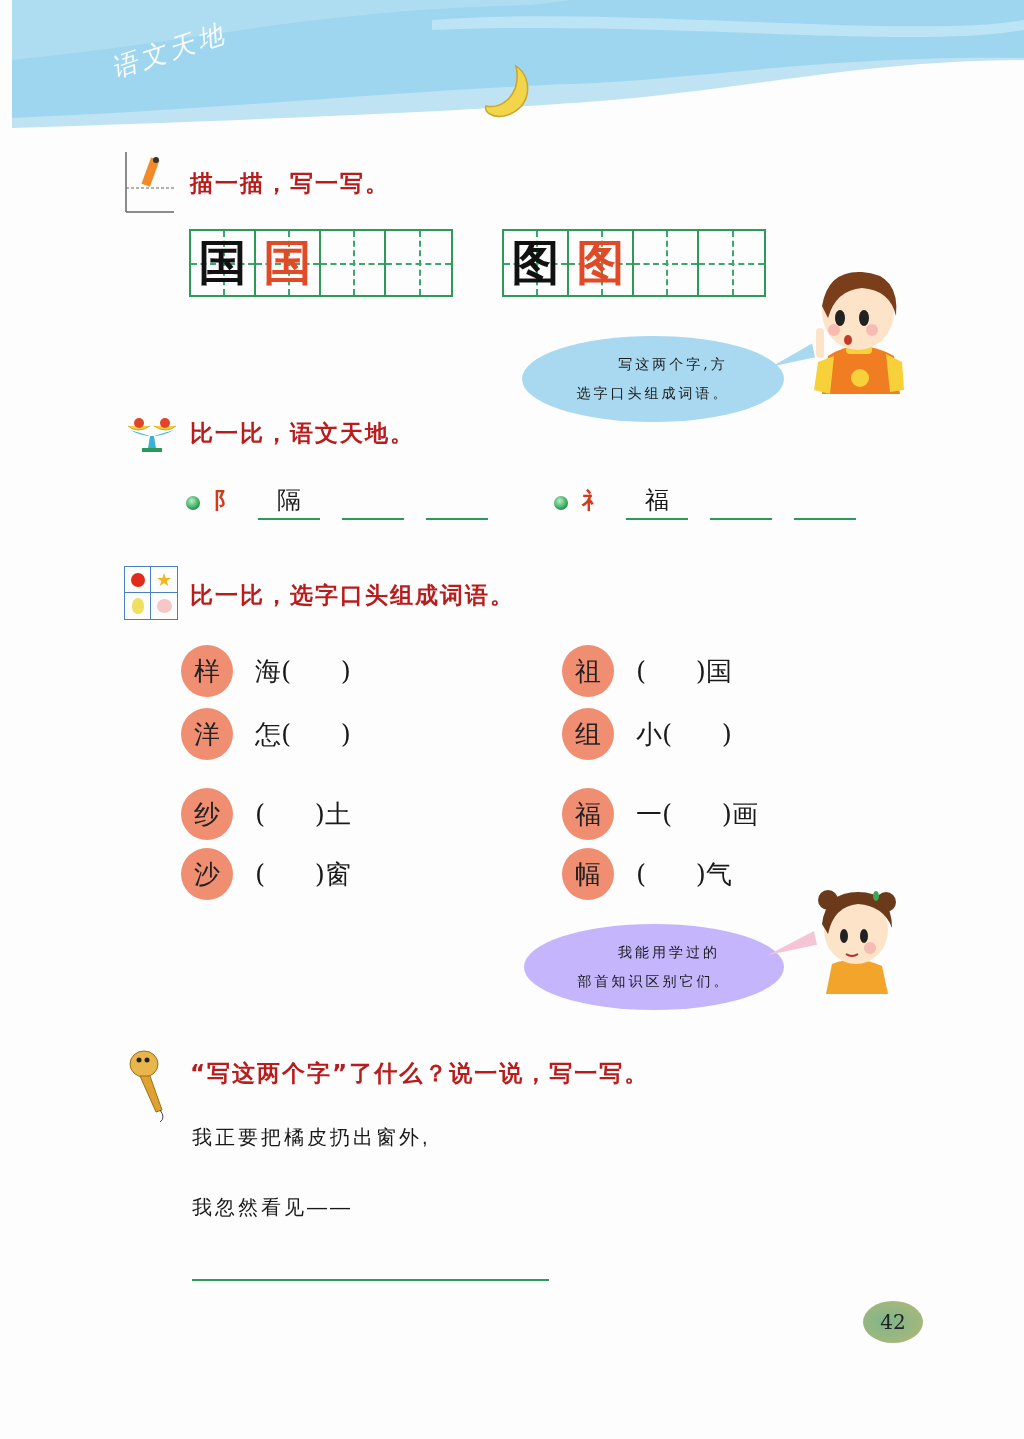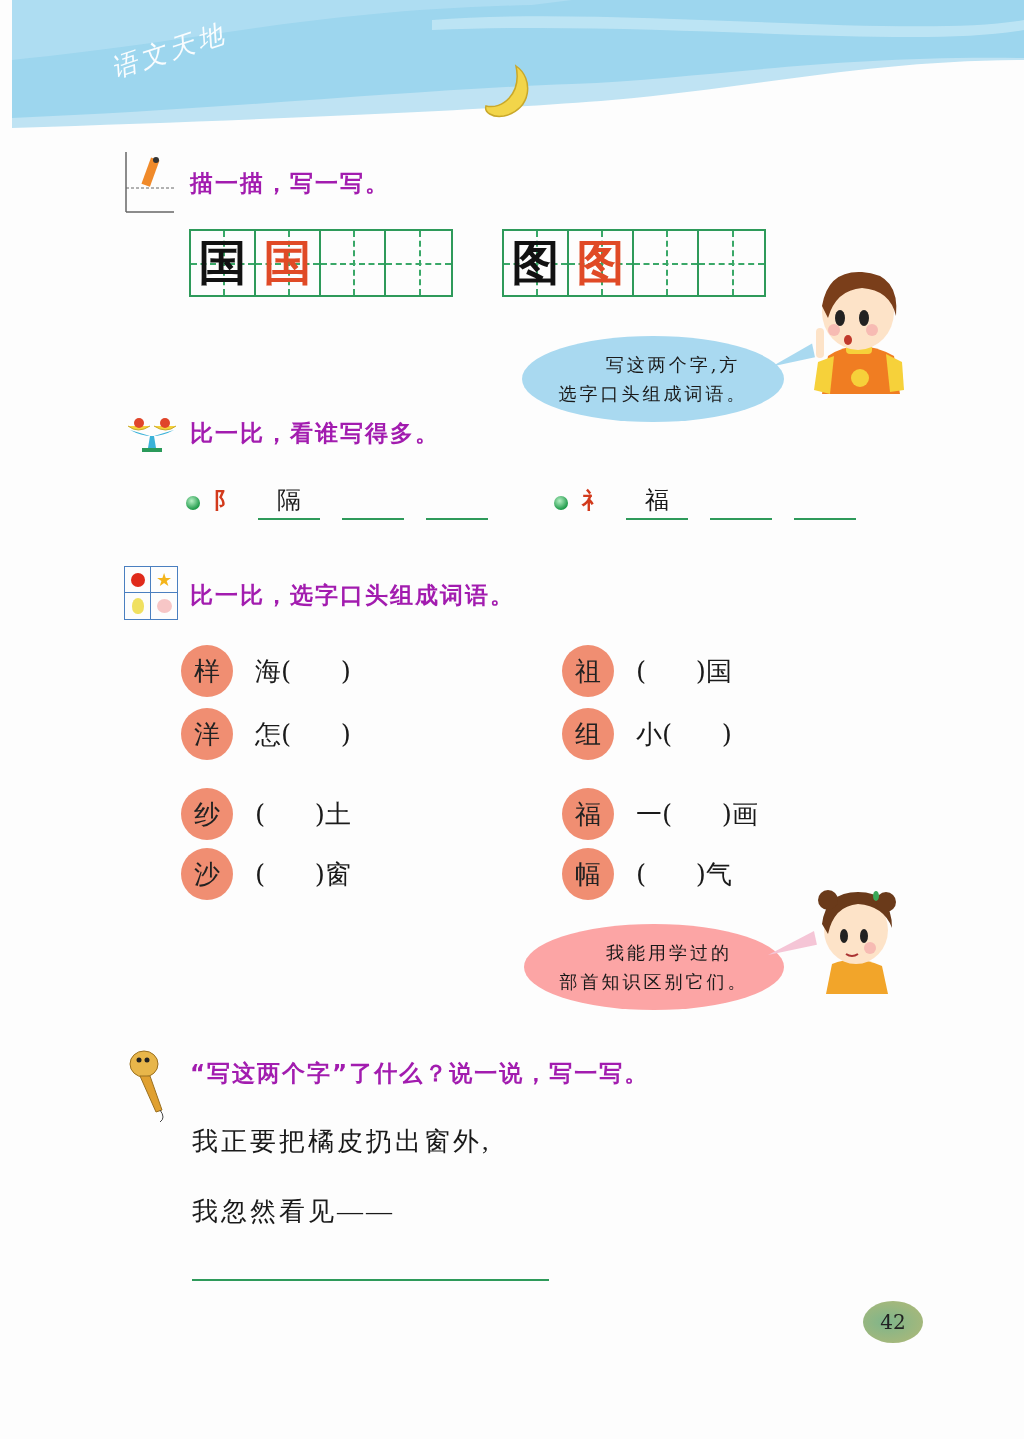--- a/index.html
+++ b/index.html
@@ -11,21 +11,21 @@
     }
     .abs { position: absolute; }
     .header { left: 12px; top: 0; width: 1012px; height: 128px; overflow: hidden; }
     .header svg { display: block; }
     .header-title {
       left: 112px; top: 52px; color: #fff; font-size: 26px; letter-spacing: 4px;
       transform: rotate(-18deg); transform-origin: left center;
       font-family: "DejaVu Serif", serif; font-style: italic; opacity: 0.95;
     }
     .sec-icon { width: 54px; height: 50px; }
-    .sec-title { font-size: 23px; font-weight: bold; color: #a21caf; letter-spacing: 2px; text-align: center; }
+    .sec-title { font-size: 23px; font-weight: bold; color: #b91c1c; letter-spacing: 2px; text-align: center; }
     .grid {
       display: flex; border: 2px solid #2e9a5a; height: 64px;
     }
     .cell {
       width: 65px; height: 64px; position: relative; border-right: 2px solid #2e9a5a;
       box-sizing: border-box; display: flex; align-items: center; justify-content: center;
       font-family: "DejaVu Serif", serif; font-size: 48px; font-weight: bold;
     }
     .cell:last-child { border-right: none; }
     .cell::before {
@@ -33,38 +33,38 @@
       border-left: 2px dashed #3aa868;
     }
     .cell::after {
       content: ""; position: absolute; top: 50%; left: 0; right: 0;
       border-top: 2px dashed #3aa868;
     }
     .cell span { position: relative; z-index: 1; }
     .bubble {
       border-radius: 50%; display: flex; flex-direction: column;
       justify-content: center; align-items: center;
-      font-family: "DejaVu Serif", serif; font-size: 18px; letter-spacing: 3px; line-height: 29px;
+      font-family: "DejaVu Serif", serif; font-size: 14px; letter-spacing: 3px; line-height: 29px;
     }
     .bubble-blue { background: #a9d9f0; }
-    .bubble-pink { background: #fca5a5; }
+    .bubble-pink { background: #c4b5fd; }
     .bullet {
       width: 14px; height: 14px; border-radius: 50%;
       background: radial-gradient(circle at 40% 35%, #b7f0c5, #1f9a4a 70%);
     }
     .radical { color: #d23a1c; font-family: "DejaVu Serif", serif; font-size: 22px; font-weight: bold; }
     .word { font-family: "DejaVu Serif", serif; font-size: 24px; }
     .blank { border-bottom: 2px solid #2e9a5a; width: 62px; height: 34px; text-align: center; }
     .circle {
       width: 52px; height: 52px; border-radius: 50%; background: #f08e72;
       display: flex; align-items: center; justify-content: center;
       font-family: "DejaVu Serif", serif; font-size: 26px; color: #222;
     }
     .phrase { font-family: "DejaVu Serif", serif; font-size: 26px; white-space: pre; }
-    .body-line { font-family: Liberation Serif, serif; font-size: 26px; letter-spacing: 3px; text-align: right; }
+    .body-line { font-family: Liberation Sans, sans-serif; font-size: 20px; letter-spacing: 3px; text-align: right; }
     .write-line { border-top: 2px solid #2e9a5a; }
     .page-num {
       width: 60px; height: 42px; border-radius: 50%;
       background: radial-gradient(ellipse at 40% 50%, #7eb58b, #a8b87a 80%);
       display: flex; align-items: center; justify-content: center;
       font-family: "DejaVu Serif", serif; font-size: 20px; color: #222;
     }
   </style>
 </head>
 <body>
@@ -144,21 +144,21 @@
 <div class="abs sec-icon" style="left:124px; top:414px;">
   <svg width="56" height="40" viewBox="0 0 56 40">
     <path d="M4 12 Q 14 20 26 12" fill="#f6d13a" stroke="#c9a82a"></path>
     <path d="M30 12 Q 42 20 52 12" fill="#f6d13a" stroke="#c9a82a"></path>
     <circle cx="15" cy="9" r="5" fill="#e0452a"></circle>
     <circle cx="41" cy="9" r="5" fill="#e0452a"></circle>
     <path d="M6 16 Q 28 28 50 16 L 30 22 L 32 34 L 24 34 L 26 22 Z" fill="#3bb2d8"></path>
     <rect x="18" y="34" width="20" height="4" fill="#2a9a5a"></rect>
   </svg>
 </div>
-<div class="abs sec-title" style="left:190px; top:418px;">比一比，看谁写得多。</div>
+<div class="abs sec-title" style="left:190px; top:418px;">比一比，语文天地。</div>
 
 <div class="abs" style="left:186px; top:484px; display:flex; align-items:flex-end; gap:22px;">
   <div class="bullet" style="margin-bottom:10px;"></div>
   <div class="radical" style="margin-left:-8px; margin-bottom:4px;">阝</div>
   <div class="blank word">隔</div>
   <div class="blank"></div>
   <div class="blank"></div>
 </div>
 <div class="abs" style="left:554px; top:484px; display:flex; align-items:flex-end; gap:22px;">
   <div class="bullet" style="margin-bottom:10px;"></div>

